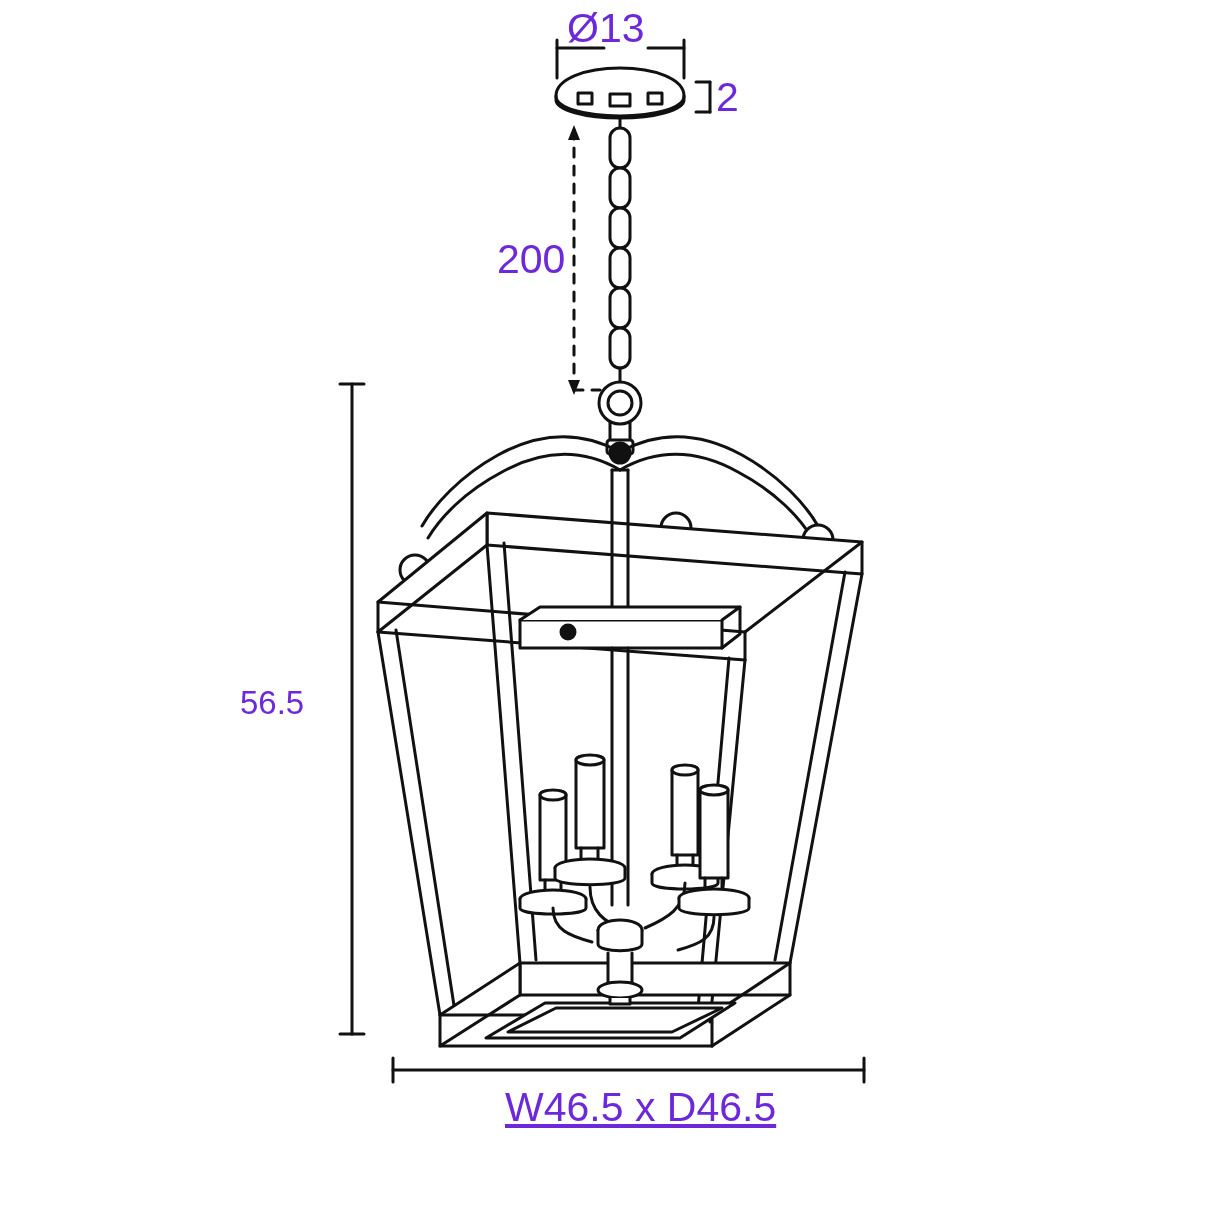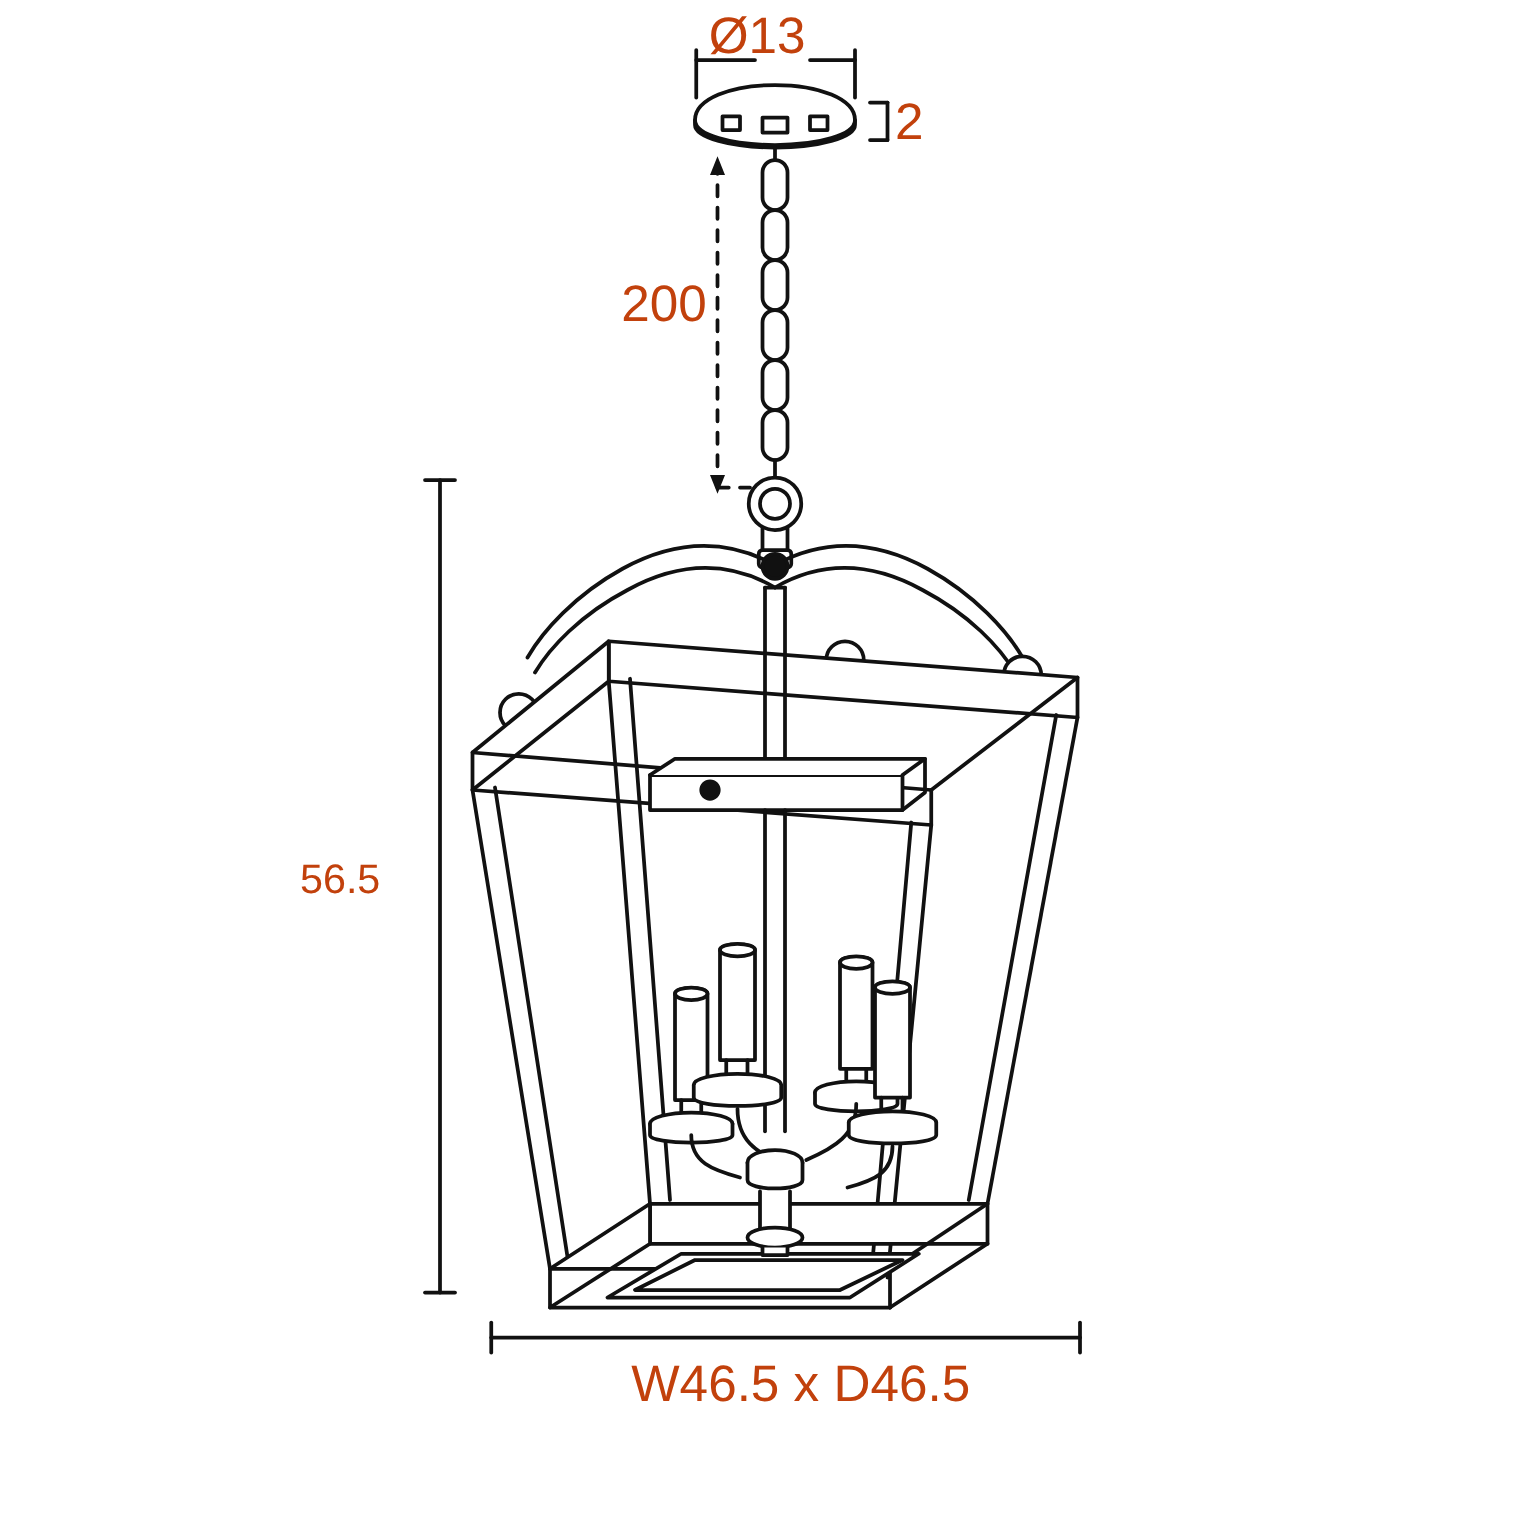--- a/index.html
+++ b/index.html
@@ -25,47 +25,48 @@
     left: 0;
     top: 0;
     width: 1214px;
     height: 1214px;
   }
   .dim-label {
     position: absolute;
     font-family: "Liberation Sans", sans-serif;
     font-size: 40px;
     line-height: 1;
-    color: #c2410c;
+    color: #6d28d9;
     white-space: nowrap;
   }
   #label-dia {
     left: 567px;
     top: 8px;
     font-size: 41px;
   }
   #label-canopy-h {
     left: 716px;
     top: 77px;
     font-size: 41px;
   }
   #label-drop {
     left: 497px;
-    top: 223px;
+    top: 239px;
     font-size: 41px;
   }
   #label-height {
     left: 240px;
     top: 686px;
     font-size: 33px;
   }
   #label-width {
     left: 505px;
     top: 1087px;
     font-size: 41px;
+    text-decoration: underline;
   }
   #note {
     position: absolute;
     left: 28px;
     top: 1152px;
     font-size: 31px;
     letter-spacing: 0.1px;
     white-space: nowrap;
   }
 </style>

